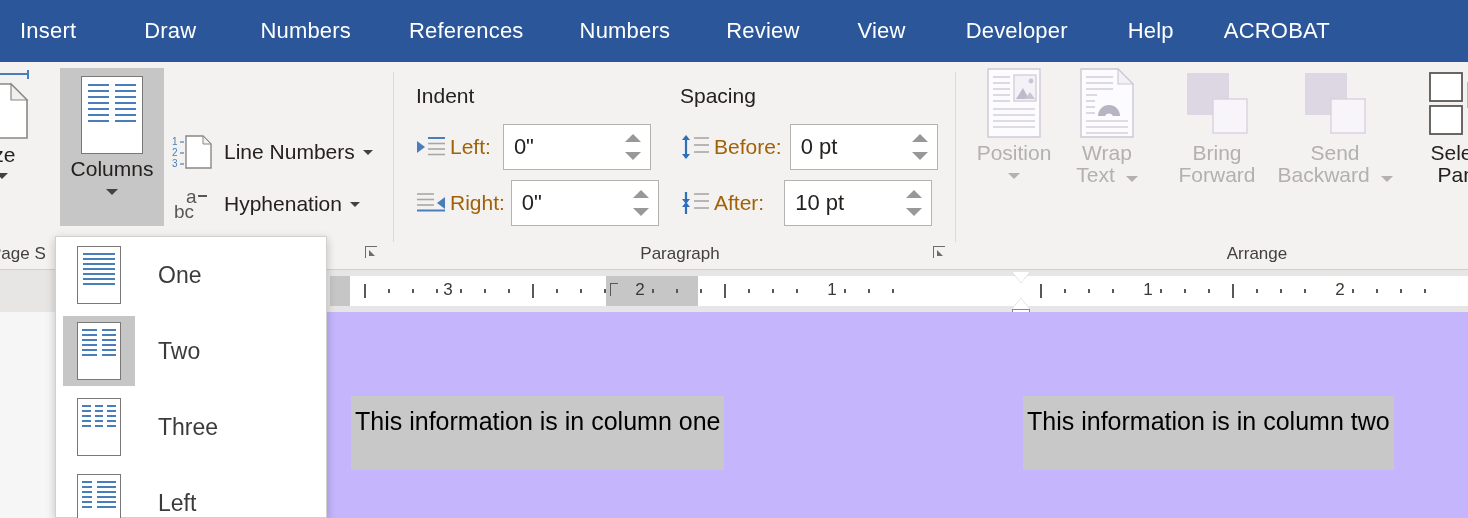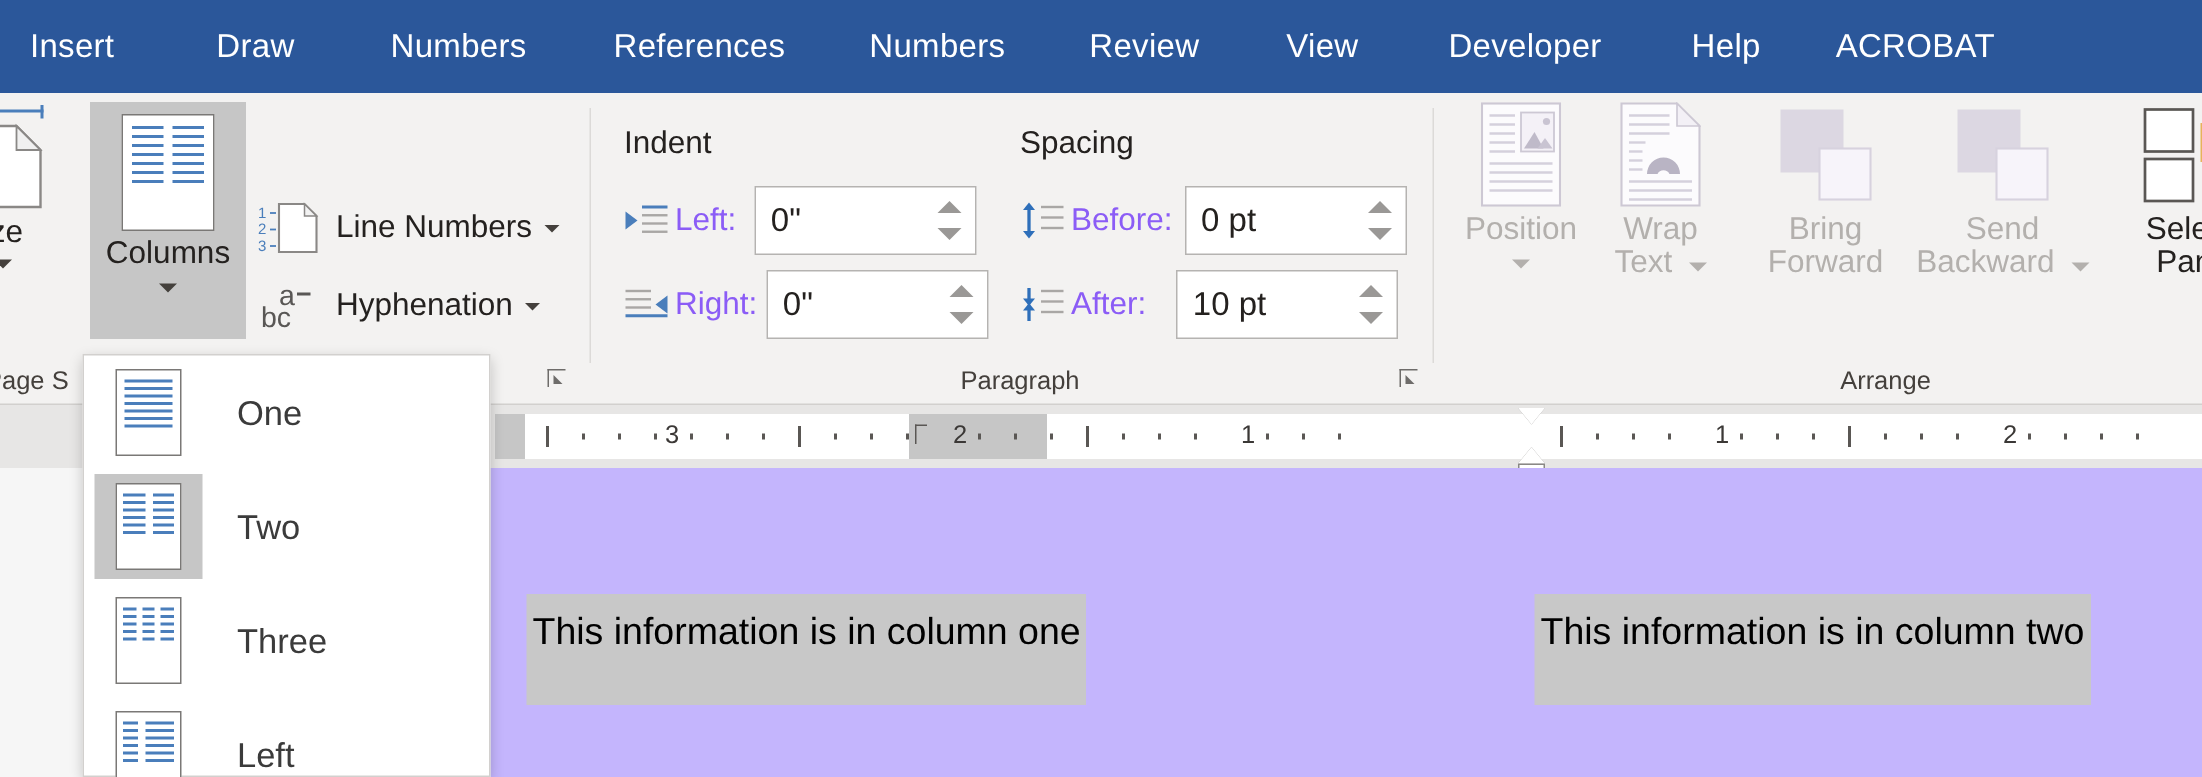--- a/index.html
+++ b/index.html
@@ -70,21 +70,21 @@
 
   
   .smallbtn {
     position: absolute; display: flex; align-items: center; gap: 8px;
     height: 44px; cursor: pointer; padding: 0 4px;
   }
   .smallbtn .lbl { font-size: 21px; color: #24211f; white-space: nowrap; }
 
   
   .field-row { position: absolute; display: flex; align-items: center; gap: 4px; }
-  .field-lbl { font-size: 21px; color: #8b5cf6; white-space: nowrap; }
+  .field-lbl { font-size: 21px; color: #a16207; white-space: nowrap; }
   .spin {
     position: relative; width: 148px; height: 46px;
     border: 1px solid #b5b3b1; background: #ffffff;
     display: flex; align-items: center;
   }
   .spin input {
     border: 0; outline: 0; width: 110px; height: 100%;
     font-family: "Liberation Sans", sans-serif; font-size: 22px; color: #24211f;
     padding-left: 10px; background: transparent;
   }

